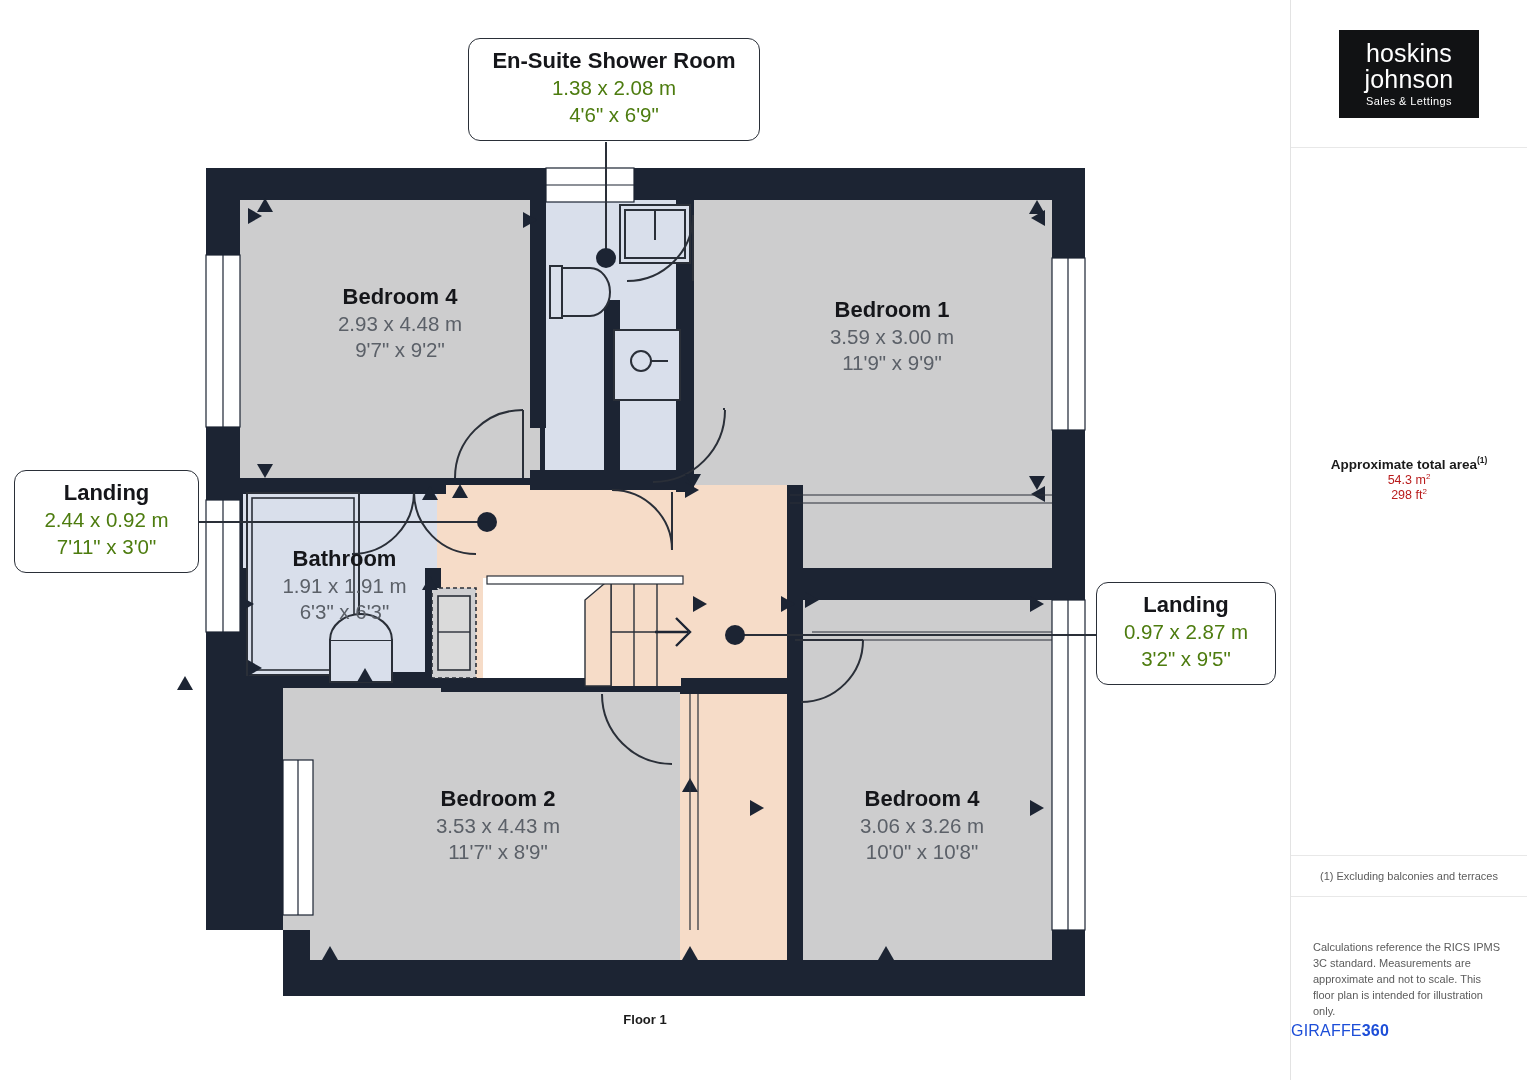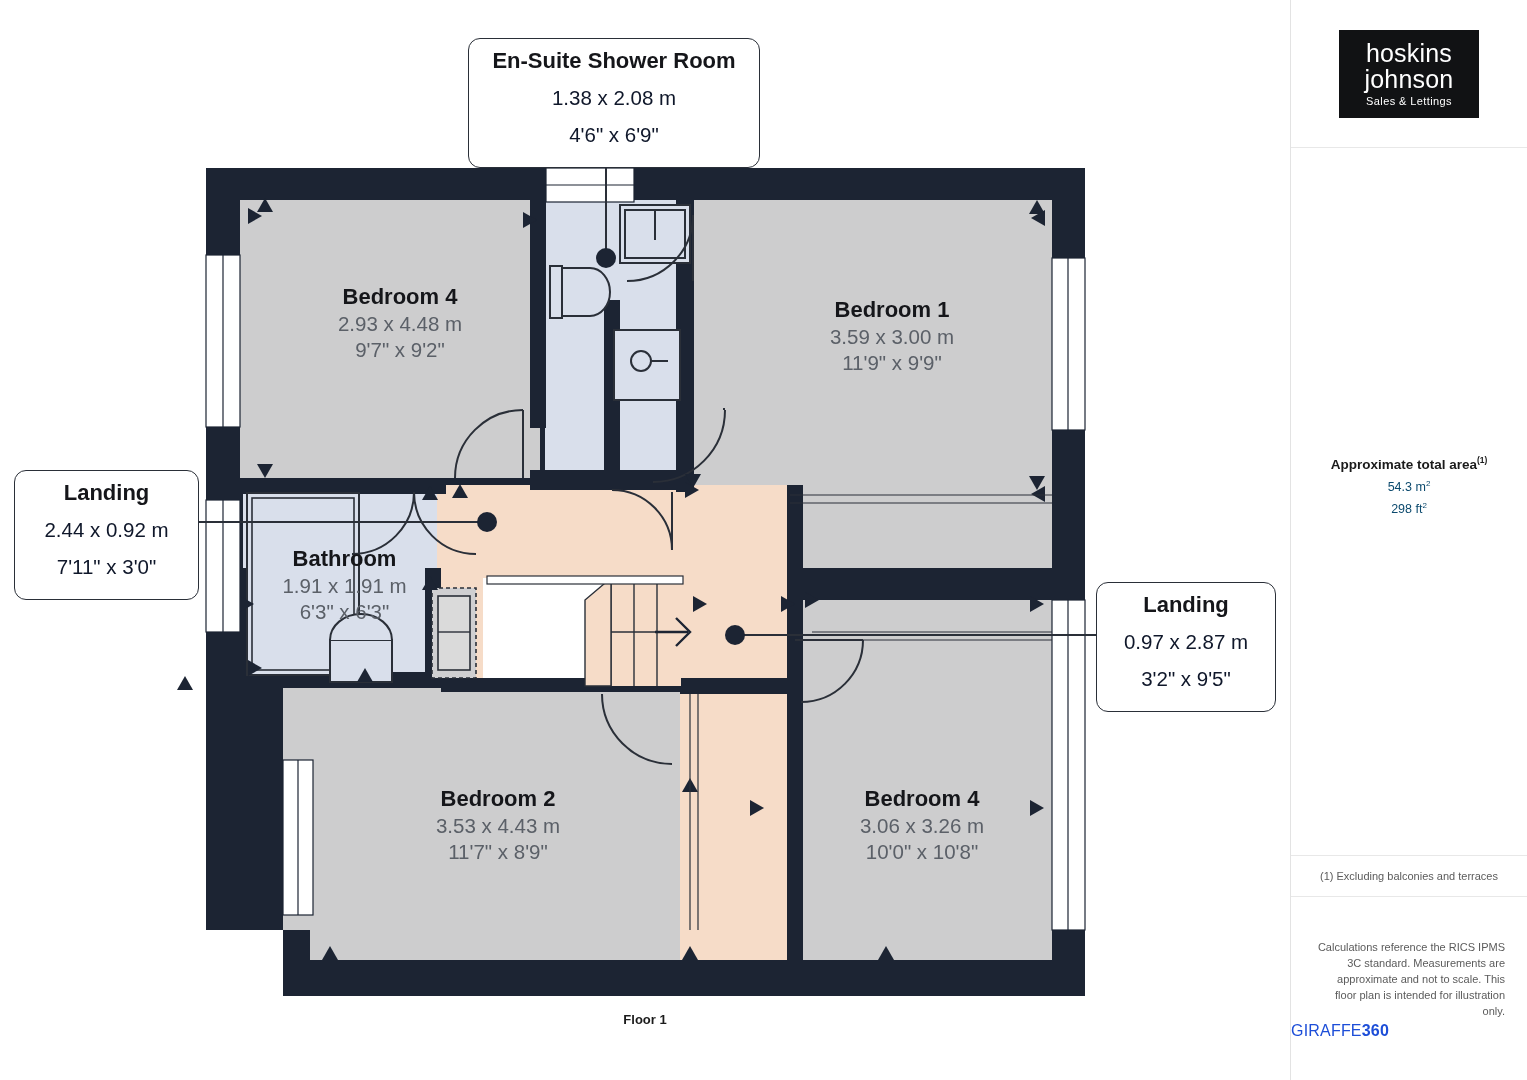--- a/index.html
+++ b/index.html
@@ -31,32 +31,32 @@
   .logo-l1 { font-size: 25px; letter-spacing: .2px; font-weight: 300; }
   .logo-l2 { font-size: 25px; letter-spacing: .2px; font-weight: 300; margin-top: 1px; }
   .logo-l3 { font-size: 11px; letter-spacing: .4px; font-weight: 300; margin-top: 4px; }
 
   .sb-area-cell {
     position: absolute; top: 455px; left: 0; width: 100%;
     text-align: center;
   }
   .area-title { font-size: 13.5px; font-weight: bold; color: #1b1b1b; text-align: center; }
   .area-title sup { font-size: 8.5px; font-weight: bold; }
-  .area-val { font-size: 12.5px; color: #0c4a6e; margin-top: 7px; }
+  .area-val { font-size: 12.5px; color: #b91c1c; margin-top: 0; }
   .area-val sup { font-size: 8px; }
 
   .sb-foot1 {
     position: absolute; top: 855px; left: 0; width: 100%;
     border-top: 1px solid #e8e8e8; border-bottom: 1px solid #e8e8e8;
     padding: 14px 16px; text-align: center;
     font-size: 11px; color: #5b5b5b;
   }
   .sb-foot2 {
     position: absolute; top: 930px; left: 0; width: 100%;
-    padding: 10px 22px; text-align: right;
+    padding: 10px 22px; text-align: left;
     font-size: 11px; color: #5b5b5b; line-height: 1.45;
   }
   .sb-brand {
     position: absolute; top: 1022px; left: 0; width: 100%;
     font-size: 16px; color: #1d4ed8; letter-spacing: .2px;
   }
   .sb-brand b { font-weight: bold; }
 
   
   .plan { position: absolute; top: 0; left: 0; width: 1290px; height: 1080px; }
@@ -69,24 +69,24 @@
 
   
   .rlabel { position: absolute; text-align: center; line-height: 1.18; }
   .rlabel .rn { font-size: 22px; font-weight: bold; color: #15161a; }
   .rlabel .rd { font-size: 20.5px; color: #5b6068; margin-top: 2px; }
 
   
   .callout {
     position: absolute; background: #fff;
     border: 1.6px solid #2a2f38; border-radius: 12px;
-    padding: 9px 16px 19px; text-align: center; line-height: 1.2;
+    padding: 9px 16px 12px; text-align: center; line-height: 1.2;
   }
   .callout .cn { font-size: 22px; font-weight: bold; color: #15161a; }
-  .callout .cd { font-size: 20.5px; color: #0f172a; margin-top: 12px; }
+  .callout .cd { font-size: 20.5px; color: #4d7c0f; margin-top: 2px; }
 </style>
 </head>
 <body>
 
 <div id="root">
 
   <div class="plan">
     <svg width="1290" height="1080" viewBox="0 0 1290 1080">
 
       <g opacity="1">

